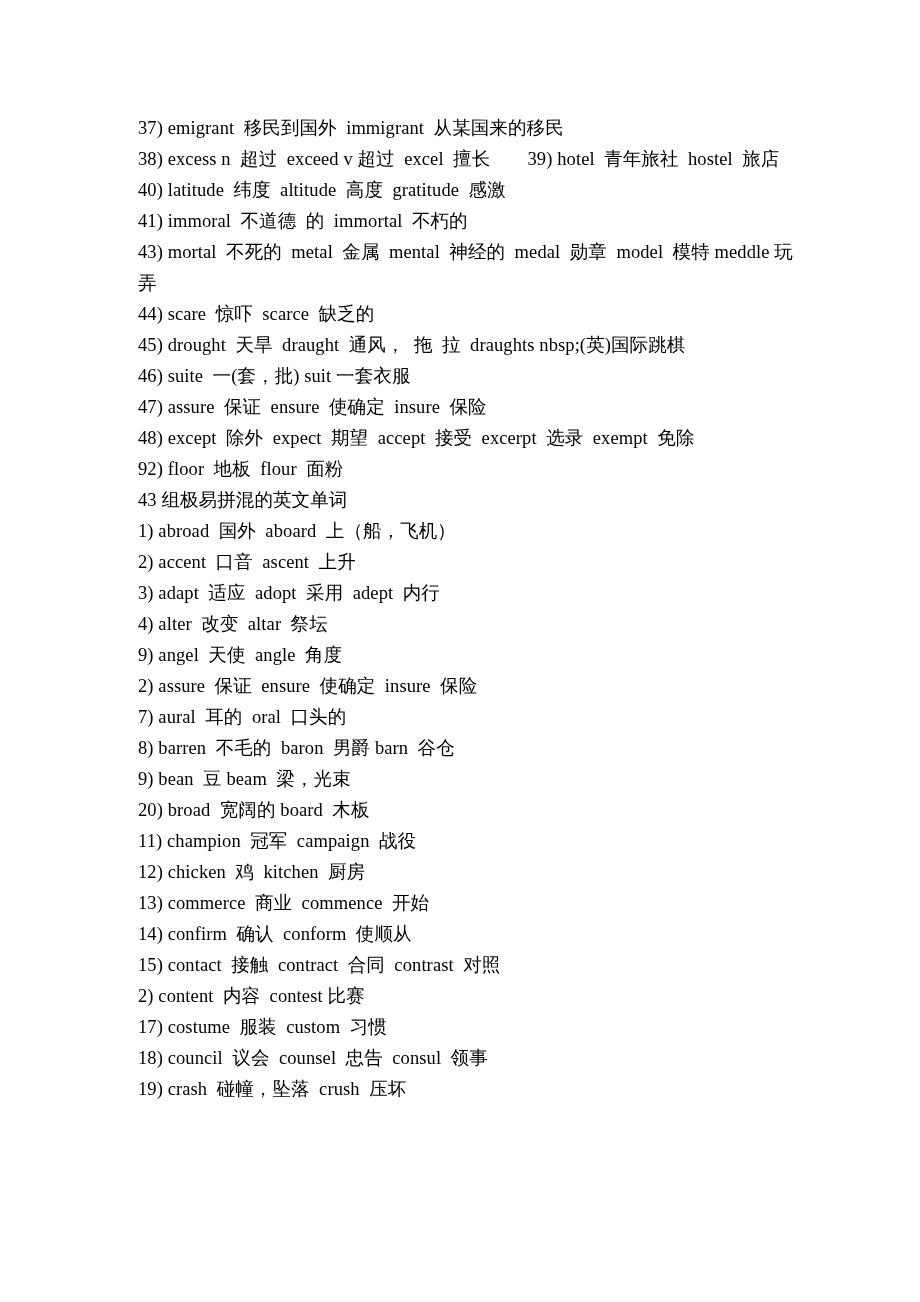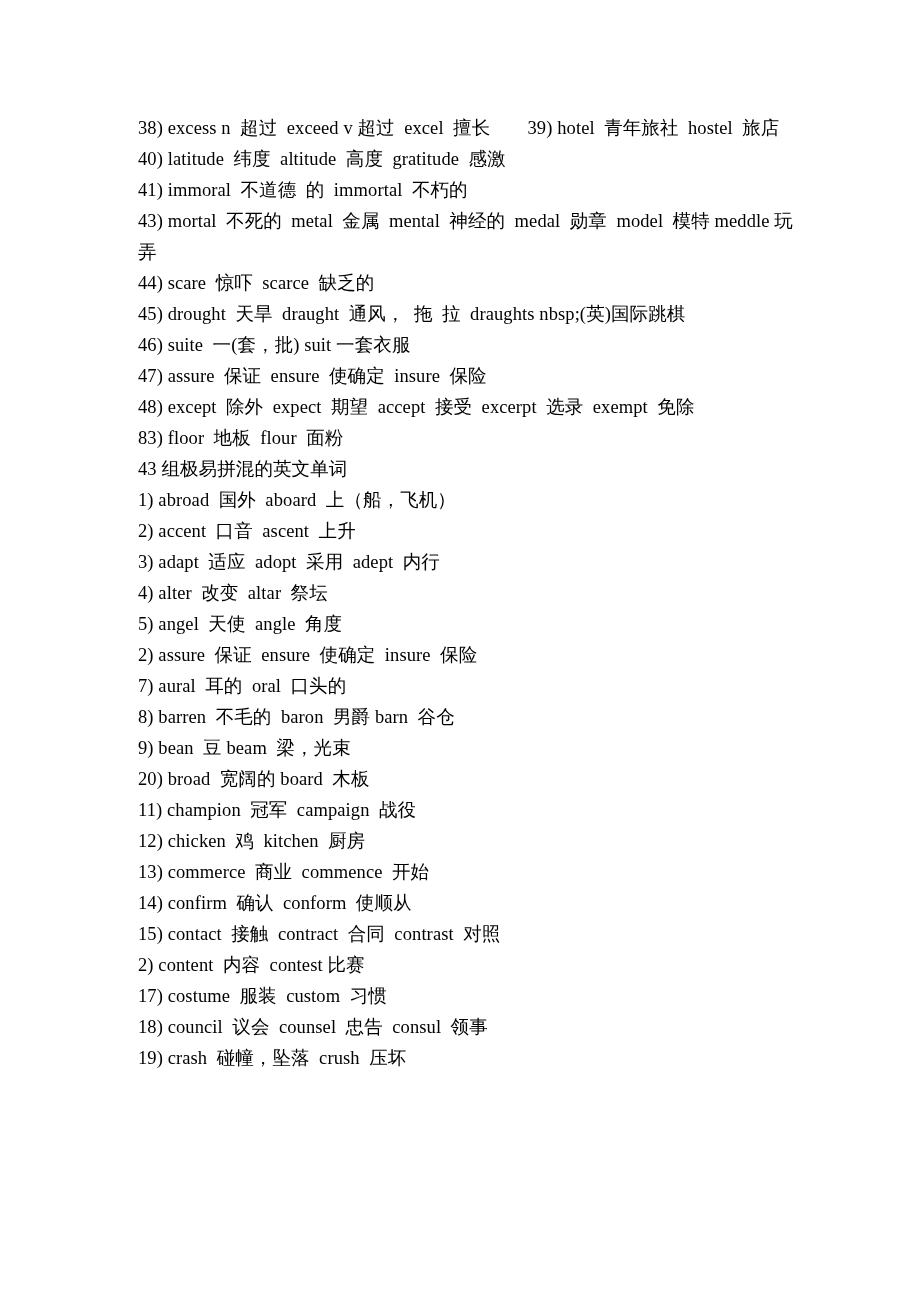--- a/index.html
+++ b/index.html
@@ -39,38 +39,39 @@
     
     width: 660px;
   }
 </style>
 </head>
 <body>
 
 <div id="page">
   <div class="doc-body">
 
+    <div class="line">37) emigrant  移民到国外  immigrant  从某国来的移民</div>
     <div class="line">38) excess n  超过  exceed v 超过  excel  擅长　　39) hotel  青年旅社  hostel  旅店</div>
     <div class="line">40) latitude  纬度  altitude  高度  gratitude  感激</div>
     <div class="line">41) immoral  不道德  的  immortal  不朽的</div>
     <div class="line wrap">43) mortal  不死的  metal  金属  mental  神经的  medal  勋章  model  模特 meddle 玩弄</div>
     <div class="line">44) scare  惊吓  scarce  缺乏的</div>
     <div class="line">45) drought  天旱  draught  通风，  拖  拉  draughts nbsp;(英)国际跳棋</div>
     <div class="line">46) suite  一(套，批) suit 一套衣服</div>
     <div class="line">47) assure  保证  ensure  使确定  insure  保险</div>
     <div class="line">48) except  除外  expect  期望  accept  接受  excerpt  选录  exempt  免除</div>
-    <div class="line">83) floor  地板  flour  面粉</div>
+    <div class="line">92) floor  地板  flour  面粉</div>
 
     <div class="line">43 组极易拼混的英文单词</div>
 
     <div class="line">1) abroad  国外  aboard  上（船，飞机）</div>
     <div class="line">2) accent  口音  ascent  上升</div>
     <div class="line">3) adapt  适应  adopt  采用  adept  内行</div>
     <div class="line">4) alter  改变  altar  祭坛</div>
-    <div class="line">5) angel  天使  angle  角度</div>
+    <div class="line">9) angel  天使  angle  角度</div>
     <div class="line">2) assure  保证  ensure  使确定  insure  保险</div>
     <div class="line">7) aural  耳的  oral  口头的</div>
     <div class="line">8) barren  不毛的  baron  男爵 barn  谷仓</div>
     <div class="line">9) bean  豆 beam  梁，光束</div>
     <div class="line">20) broad  宽阔的 board  木板</div>
     <div class="line">11) champion  冠军  campaign  战役</div>
     <div class="line">12) chicken  鸡  kitchen  厨房</div>
     <div class="line">13) commerce  商业  commence  开始</div>
     <div class="line">14) confirm  确认  conform  使顺从</div>
     <div class="line">15) contact  接触  contract  合同  contrast  对照</div>

